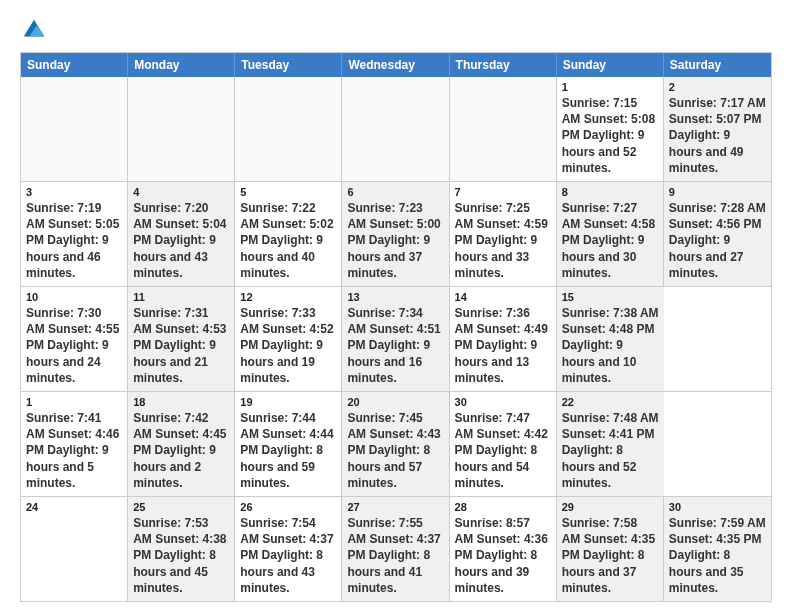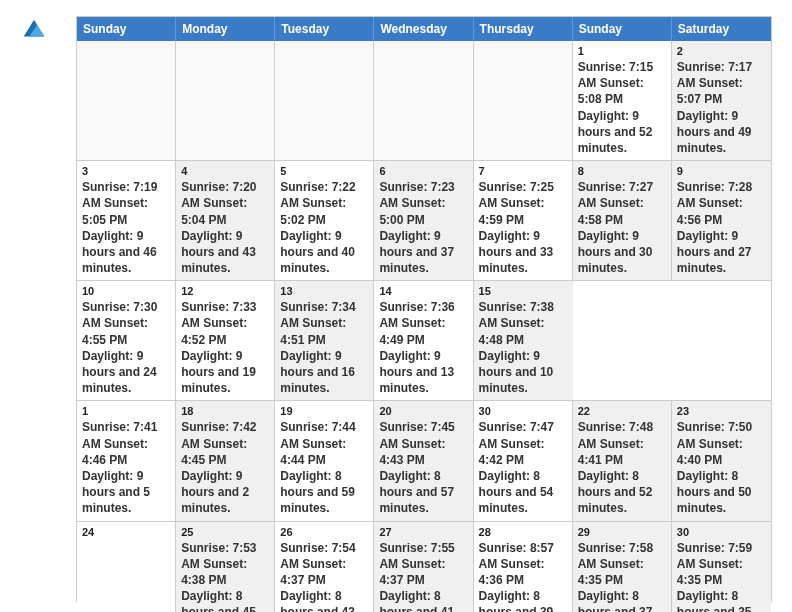--- a/index.html
+++ b/index.html
@@ -8,21 +8,21 @@
       background: #fff;
       width: 792px;
       height: 612px;
       overflow: hidden;
     }
     .page {
       width: 792px;
       height: 612px;
       padding: 16px 20px 10px 20px;
       display: flex;
-      gap: 24px;
+      flex-direction: column;
     }
     .header {
       display: flex;
       justify-content: space-between;
       align-items: flex-start;
       margin-bottom: 8px;
     }
     .logo {
       display: flex;
       align-items: center;
@@ -220,20 +220,27 @@
           </div>
         </div>
         <div class="cal-row">
           <div class="cal-cell">
             <div class="day-num">10</div>
             <div class="day-info">Sunrise: 7:30 AM
 Sunset: 4:55 PM
 Daylight: 9 hours
 and 24 minutes.</div>
           </div>
+          <div class="cal-cell shaded">
+            <div class="day-num">11</div>
+            <div class="day-info">Sunrise: 7:31 AM
+Sunset: 4:53 PM
+Daylight: 9 hours
+and 21 minutes.</div>
+          </div>
           <div class="cal-cell">
             <div class="day-num">12</div>
             <div class="day-info">Sunrise: 7:33 AM
 Sunset: 4:52 PM
 Daylight: 9 hours
 and 19 minutes.</div>
           </div>
           <div class="cal-cell shaded">
             <div class="day-num">13</div>
             <div class="day-info">Sunrise: 7:34 AM
@@ -291,27 +298,20 @@
 Sunset: 4:42 PM
 Daylight: 8 hours
 and 54 minutes.</div>
           </div>
           <div class="cal-cell shaded">
             <div class="day-num">22</div>
             <div class="day-info">Sunrise: 7:48 AM
 Sunset: 4:41 PM
 Daylight: 8 hours
 and 52 minutes.</div>
-          </div>
-          <div class="cal-cell shaded">
-            <div class="day-num">23</div>
-            <div class="day-info">Sunrise: 7:50 AM
-Sunset: 4:40 PM
-Daylight: 8 hours
-and 50 minutes.</div>
           </div>
         </div>
         <div class="cal-row">
           <div class="cal-cell">
             <div class="day-num">24</div>
           </div>
           <div class="cal-cell shaded">
             <div class="day-num">25</div>
             <div class="day-info">Sunrise: 7:53 AM
 Sunset: 4:38 PM

